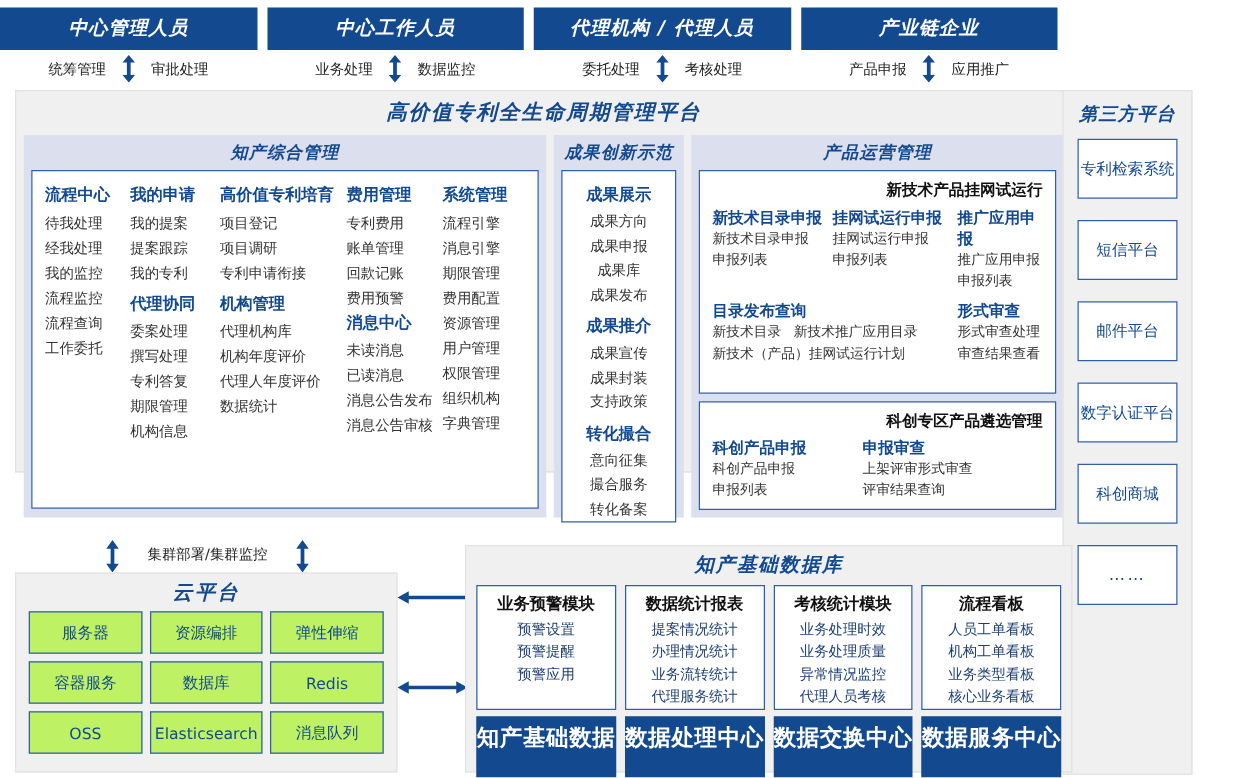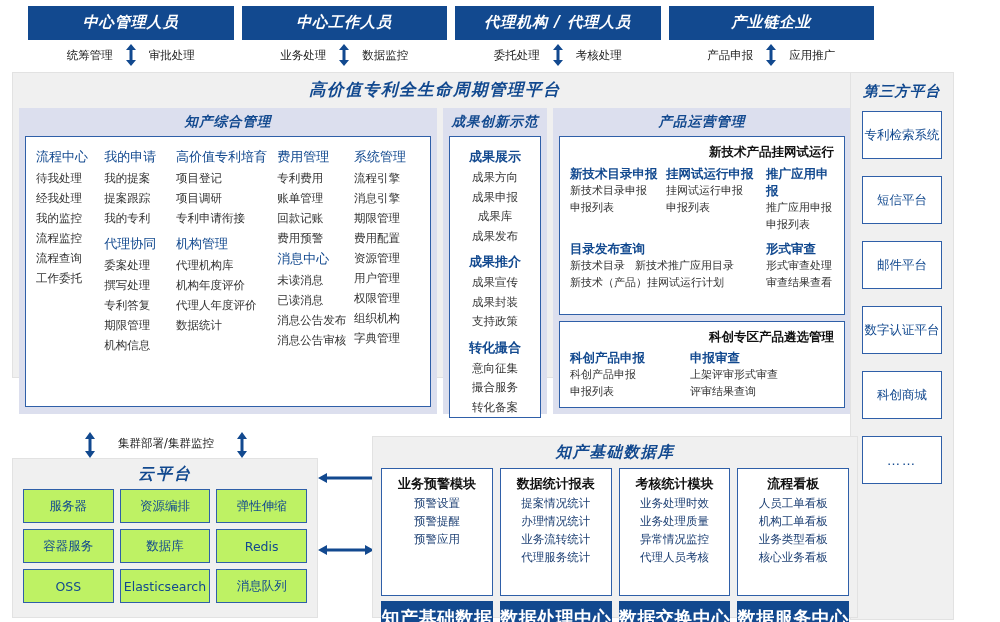--- a/index.html
+++ b/index.html
@@ -7,21 +7,21 @@
     width: 1000px; height: 622px;
     background: #ffffff;
     font-family: "DejaVu Sans", "Liberation Sans", sans-serif;
     position: relative;
     overflow: hidden;
     color: #222;
   }
   .canvas { position: relative; width: 1000px; height: 622px; }
 
   
-  .roles { position: absolute; left: 28px; top: 6px; width: 846px; display: flex; gap: 8px; }
+  .roles { position: absolute; left: 0; top: 6px; width: 846px; display: flex; gap: 8px; }
   .role-col { flex: 1; display: flex; flex-direction: column; }
   .role-box {
     background: #12498f; color: #fff; text-align: center;
     font-size: 15px; font-weight: bold; letter-spacing: 1px;
     padding: 7px 0 8px; font-style: italic;
   }
   .role-actions {
     display: flex; align-items: center; justify-content: center;
     gap: 12px; height: 30px; font-size: 11.5px; color: #222;
   }
@@ -52,21 +52,21 @@
 
   
   .cols { display: flex; padding: 9px 10px 6px; gap: 4px; }
   .col { display: flex; flex-direction: column; }
   .col.c1 { width: 74px; }
   .col.c2 { width: 78px; }
   .col.c3 { width: 112px; }
   .col.c4 { width: 84px; }
   .col.c5 { width: 76px; }
   .h {
-    color: #12498f; font-size: 13px; font-weight: normal;
+    color: #12498f; font-size: 13px; font-weight: bold;
     line-height: 21px; margin-bottom: 1px; white-space: nowrap;
   }
   .h.gap { margin-top: 5px; }
   .it { font-size: 11.5px; color: #333; line-height: 20px; white-space: nowrap; }
 
   
   .cg-wrap { padding: 8px 0 0; text-align: center; }
   .cg-h { color: #12498f; font-size: 13px; font-weight: bold; line-height: 23px; }
   .cg-h.gap { margin-top: 4px; }
   .cg-it { font-size: 11.5px; color: #333; line-height: 19.5px; }
@@ -148,21 +148,21 @@
     position: absolute; left: 372px; top: 436px; width: 486px; height: 182px;
     background: #f0f0f0; border: 1px solid #e2e2e2;
   }
   .db-title {
     text-align: center; color: #12498f; font-size: 15.5px; font-weight: bold;
     font-style: italic; letter-spacing: 1.5px; padding: 5px 0 5px;
   }
   .db-cols { display: flex; gap: 7px; padding: 0 8px 8px; }
   .db-col { flex: 1; display: flex; flex-direction: column; }
   .db-card {
-    background: #fff; border: 1.5px solid #2f5fa8; height: 128px;
+    background: #fff; border: 1.5px solid #2f5fa8; height: 100px;
     text-align: center; padding-top: 4px;
   }
   .db-h { font-size: 13px; font-weight: bold; color: #111; line-height: 21px; }
   .db-i { font-size: 11.5px; color: #1c3f73; line-height: 18px; }
   .db-foot {
     background: #12498f; color: #fff; font-size: 18px; font-weight: bold;
     text-align: center; padding: 5px 0 20px; margin-top: 5px; letter-spacing: 0.5px;
   }
 
   

